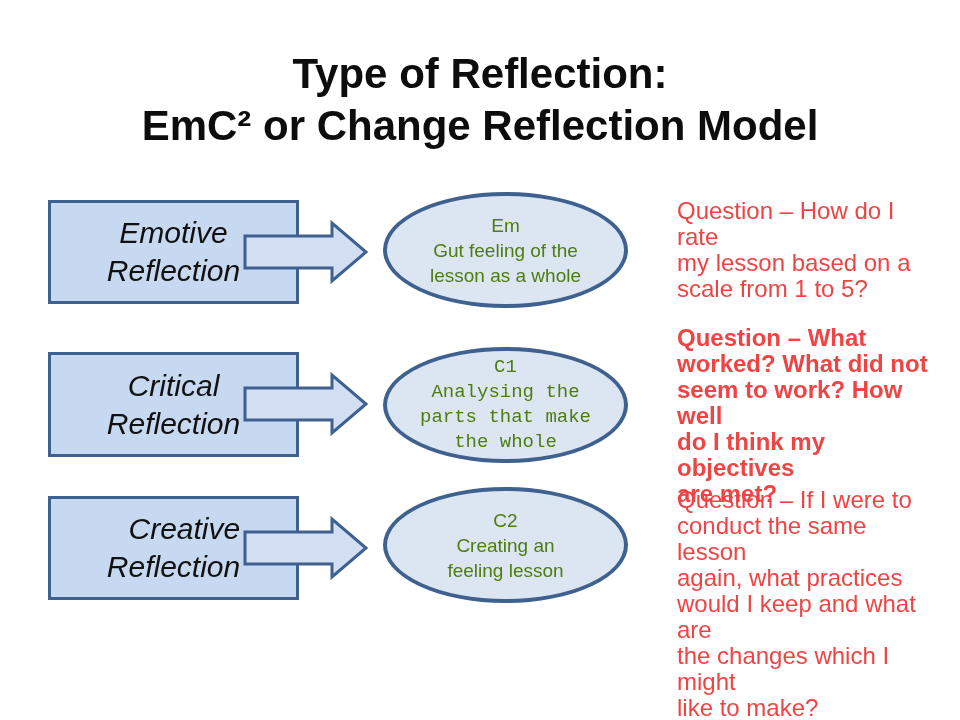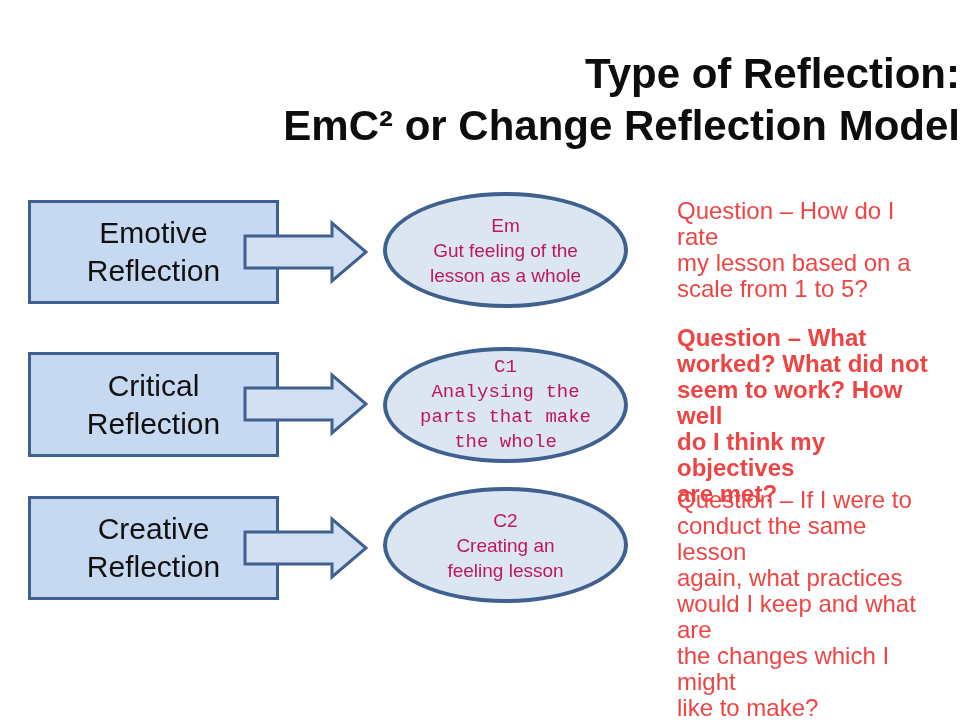--- a/index.html
+++ b/index.html
@@ -6,35 +6,36 @@
   html, body { width: 960px; height: 720px; }
   body {
     position: relative;
     background: var(--bg, #ffffff);
     font-family: "Liberation Sans", sans-serif;
     overflow: hidden;
   }
   .slide-title {
     position: absolute;
     top: 48px; left: 0; width: 960px;
-    text-align: right;
+    text-align: center;
     font-size: 42px; line-height: 52px;
     color: #0d0d0d;
     white-space: pre-line;
   }
   .reflection-box {
     position: absolute;
-    left: 28px; width: 251px;
+    left: 48px; width: 251px;
     background: var(--box_fill, #c6d9f1);
     border: 3px solid var(--shape_border, #3f618f);
     display: flex; align-items: center; justify-content: center;
     text-align: center;
     font-size: 30px; line-height: 38px;
     color: #111;
     white-space: pre-line;
+    font-style: italic;
   }
   .arrow-svg {
     position: absolute;
     left: 243px; width: 126px; height: 64px;
     overflow: visible;
   }
   .arrow-shape {
     fill: var(--arrow_fill, #d2dff2);
     stroke: var(--shape_border, #3f618f);
     stroke-width: 3;
@@ -42,21 +43,21 @@
   }
   .stage-ellipse {
     position: absolute;
     left: 383px; width: 245px; height: 116px;
     background: var(--ellipse_fill, #dce6f2);
     border: 4px solid var(--shape_border, #3f618f);
     border-radius: 50%;
     display: flex; align-items: center; justify-content: center;
     text-align: center;
     font-size: 19px; line-height: 25px;
-    color: #be185d;
+    color: #4d7c0f;
     white-space: pre-line;
   }
   .question-text {
     position: absolute;
     left: 677px; width: 256px;
     font-size: 24px; line-height: 26px;
     color: #ef4444;
     white-space: pre-line;
   }
 </style>
@@ -88,21 +89,21 @@
   <div class="stage-ellipse" style="top:347px;font-family:Liberation Mono, monospace;">C1
 Analysing the
 parts that make
 the whole</div>
   <div class="question-text" style="top:325px;font-weight:bold;">Question – What
 worked? What did not
 seem to work? How well
 do I think my objectives
 are met?</div>
 
-  <div class="reflection-box" style="top:496px; height:104px;">Creative
+  <div class="reflection-box" style="top:496px; height:104px;text-align:right;">Creative
 Reflection</div>
   <svg class="arrow-svg" style="top:516px;" viewBox="0 0 126 64">
     <polygon class="arrow-shape" points="2,16 89,16 89,3 123,32 89,61 89,48 2,48"></polygon>
   </svg>
   <div class="stage-ellipse" style="top:487px;">C2
 Creating an
 feeling lesson</div>
   <div class="question-text" style="top:487px;">Question – If I were to
 conduct the same lesson
 again, what practices

